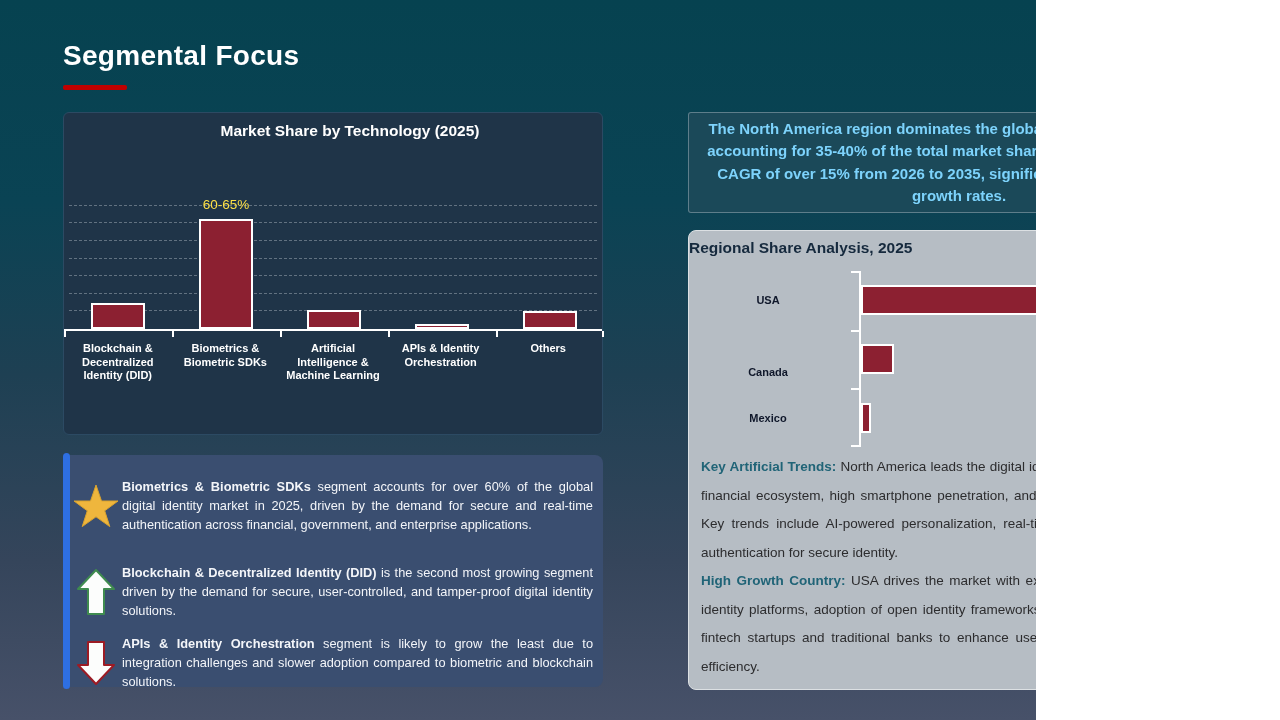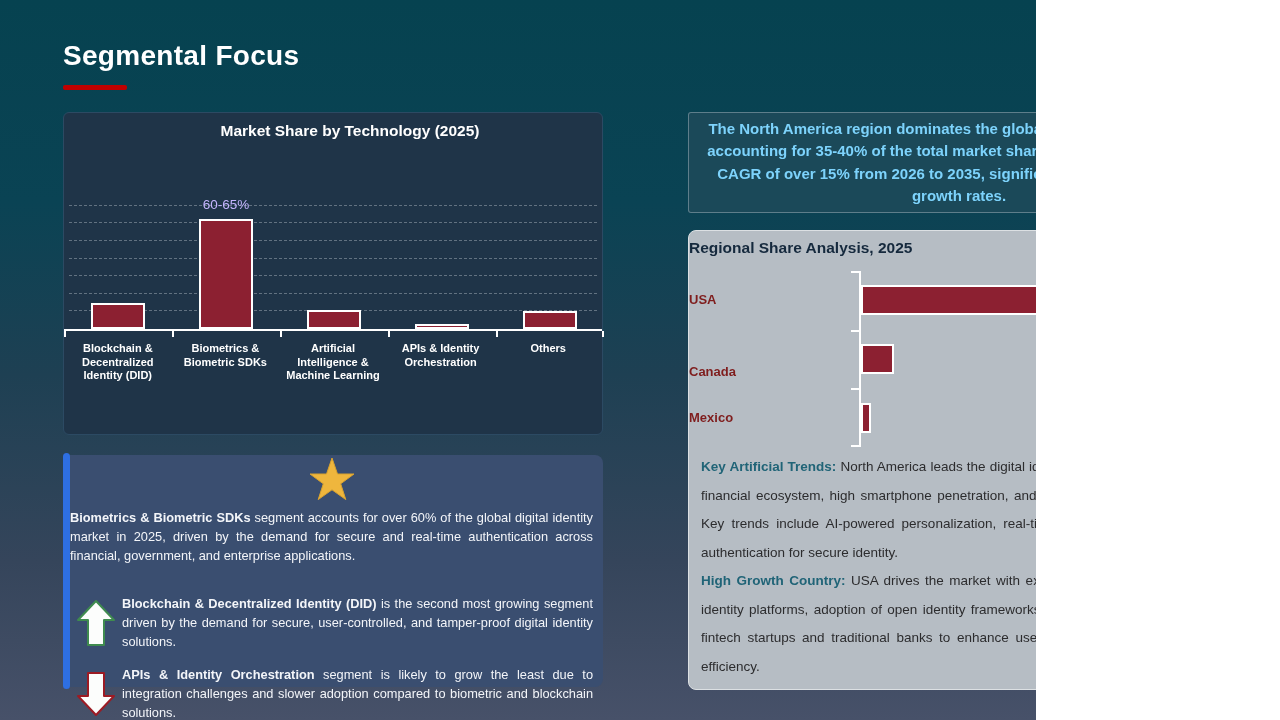--- a/index.html
+++ b/index.html
@@ -46,21 +46,21 @@
   .tech-plot { position:absolute; left:0; right:0; top:40px; height:176px; }
   .gridline {
     position:absolute; left:5px; right:5px; height:0;
     border-top:1px dashed rgba(190,200,210,.42);
   }
   .vbar {
     position:absolute; bottom:0; width:54px;
     border:2px solid #FFFFFF;
   }
   .vbar-label {
-    position:absolute; text-align:center; color:#c4b5fd; font-size:13.5px; height:16px; line-height:16px;
+    position:absolute; text-align:center; color:#fde047; font-size:13.5px; height:16px; line-height:16px;
   }
   .x-axis { position:absolute; left:0; right:0; top:216px; height:2px; background:#FFFFFF; }
   .vtick { position:absolute; top:2px; width:2px; height:6px; background:#FFFFFF; }
   .tech-cats { position:absolute; left:0; right:0; top:229px; display:flex; }
   .cat {
     flex:1; text-align:center; color:#FFFFFF; font-weight:bold;
     font-size:11px; line-height:13.5px; padding:0 7px;
   }
 
   
@@ -79,22 +79,22 @@
     position:absolute; left:688px; top:230px; width:542px; height:460px;
     background:#B6BDC4; border:1px solid #DCE0E3; border-radius:8px;
   }
   .regional-panel h2 {
     text-align:left; color:#15293D; font-size:15.5px; font-weight:bold; margin-top:8px;
   }
   .regional-plot { position:absolute; left:0; right:0; top:40px; height:176px; }
   .y-axis { position:absolute; left:170px; top:0; bottom:0; width:2px; background:#FFFFFF; }
   .htick { position:absolute; left:162px; width:8px; height:2px; background:#FFFFFF; }
   .hlabel {
-    position:absolute; left:0; width:158px; text-align:left;
-    color:#7f1d1d; font-weight:bold; font-size:13px; height:20px; line-height:20px;
+    position:absolute; left:0; width:158px; text-align:center;
+    color:#0f172a; font-weight:bold; font-size:11px; height:20px; line-height:20px;
   }
   .hbar { position:absolute; left:172px; height:30px; border:2px solid #FFFFFF; }
   .hvalue {
     position:absolute; color:#141E2C; font-weight:bold; font-size:13.5px; height:20px; line-height:20px;
   }
   .notes { position:absolute; left:12px; right:12px; top:222px; }
   .note { text-align:justify; color:#2C2C2E; font-size:13.5px; line-height:28.5px; }
   .note .lead { color:#206477; font-weight:bold; }
 
   
@@ -103,21 +103,21 @@
     background:#2E6FE2; border-radius:4px;
   }
   .insights-panel {
     position:absolute; left:70px; top:455px; width:533px; height:232px;
     background:#3A4E70; border-radius:0 8px 8px 0; padding-right:10px;
   }
   .insight { display:flex; align-items:center; }
   .insight .icon-cell { flex:0 0 52px; display:flex; justify-content:center; }
   .insight p { flex:1; text-align:justify; color:#F3F5F9; font-size:12.8px; line-height:19px; }
   .insight p b { font-weight:bold; }
-  .i1 { margin-top:1px;flex-direction:column; }
+  .i1 { margin-top:22px; }
   .i2 { margin-top:29px; }
   .i3 { margin-top:14px;align-items:center; }
 </style>
 </head>
 <body>
 
 <div class="slide">
 
   <div class="page-title">Segmental Focus</div>
   <div class="title-underline"></div>

